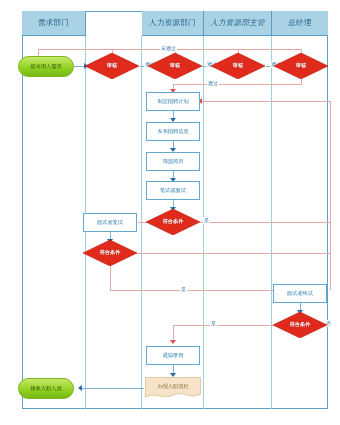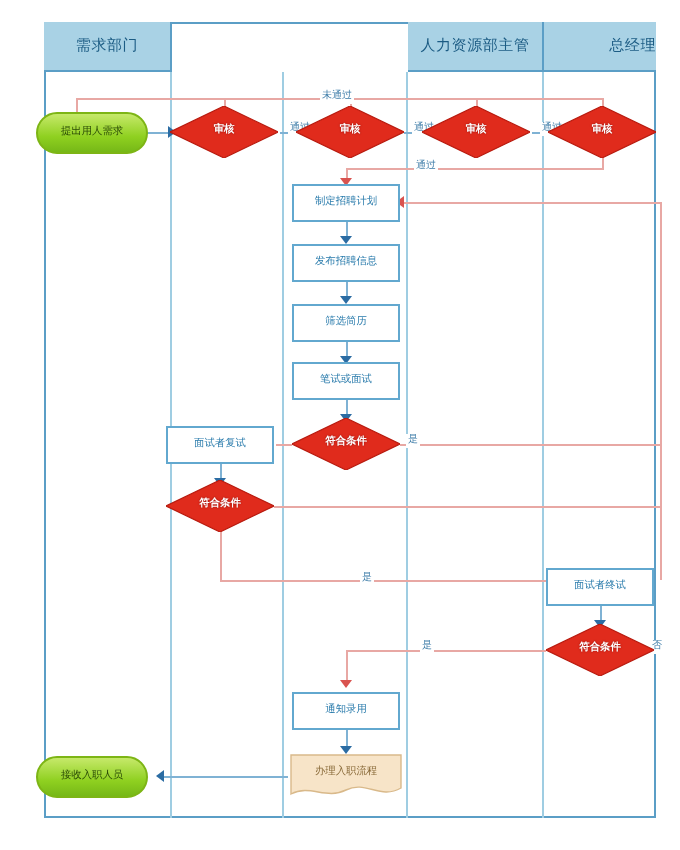--- a/index.html
+++ b/index.html
@@ -165,24 +165,27 @@
 </head>
 <body>
 
 <div id="canvas">
 
   <div class="lane-frame"></div>
 
   <div class="lane-header" style="left:22px;  width:64px;">
       <span>需求部门</span>
     </div>
-  <div class="lane-header" style="left:204px; width:68px;">
+  <div class="lane-header" style="left:142px; width:62px;">
+      <span>人力资源部门</span>
+    </div>
+  <div class="lane-header" style="left:204px; width:68px;font-style:italic;">
       <span>人力资源部主管</span>
     </div>
-  <div class="lane-header last" style="left:272px; width:56px;justify-content:flex-end;">
+  <div class="lane-header last" style="left:272px; width:56px;">
       <span>总经理</span>
     </div>
 
   <div class="lane-body" style="left:22px;  width:64px;"></div>
   <div class="lane-body" style="left:86px;  width:56px;"></div>
   <div class="lane-body" style="left:142px; width:62px;"></div>
   <div class="lane-body" style="left:204px; width:68px;"></div>
   <div class="lane-body last" style="left:272px; width:56px;"></div>
 
   <div class="edge h blue" style="left:66px;  top:66px; width:18px;"></div>

